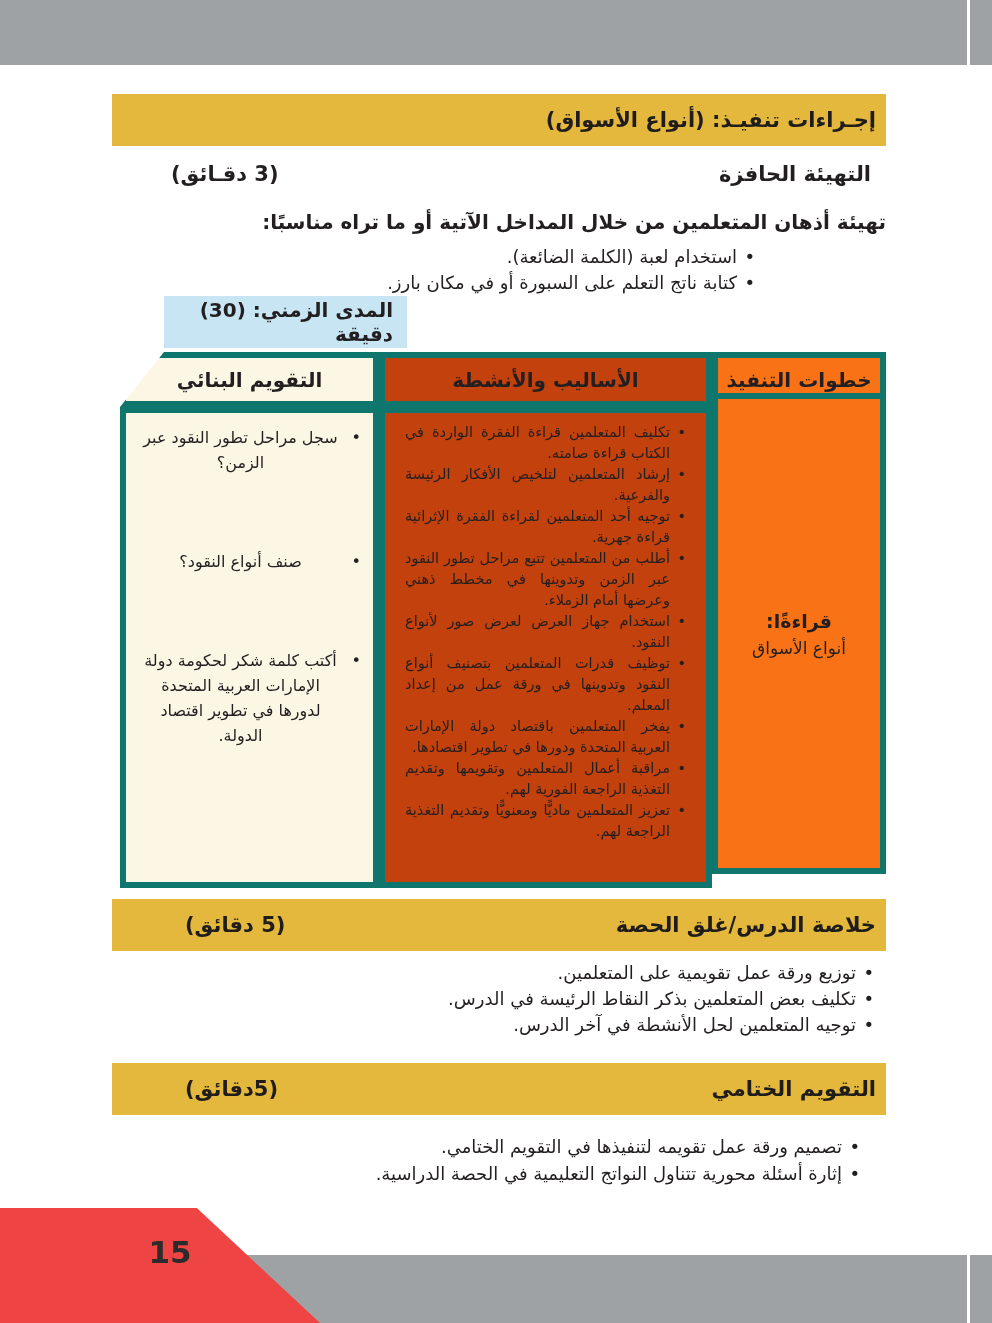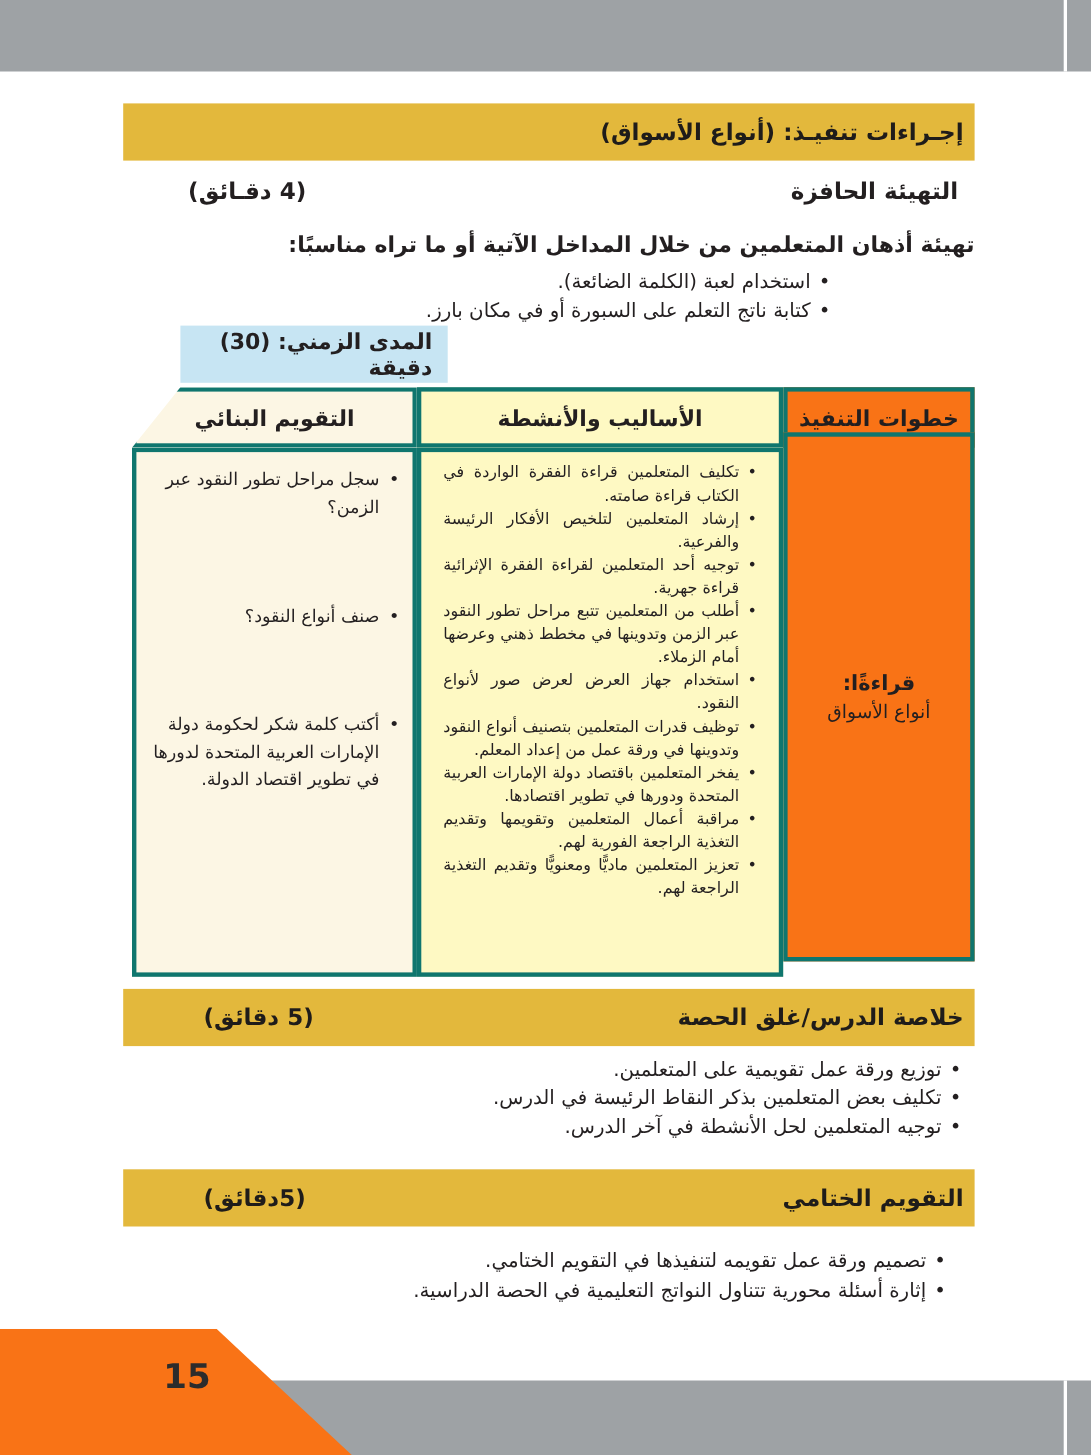--- a/index.html
+++ b/index.html
@@ -8,21 +8,21 @@
     font-family:"DejaVu Sans", sans-serif;color:#231f20;direction:rtl;
     overflow:hidden;
   }
   
   .band{position:absolute;left:0;width:992px;background:#9ea2a5;}
   .band-top{top:0;height:65px;}
   .band-bottom{top:1255px;height:68px;z-index:1;}
   .band .white-sep{position:absolute;top:0;bottom:0;left:967px;width:3px;background:#ffffff;}
   
   .page-tab{
-    position:absolute;left:0;top:1208px;width:320px;height:115px;background:#f97316;z-index:2;
+    position:absolute;left:0;top:1208px;width:320px;height:115px;background:#ef4444;z-index:2;
     clip-path:polygon(0 0,61.5% 0,100% 100%,0 100%);
   }
   .page-num{position:absolute;left:138px;top:26px;width:64px;text-align:center;
     font-size:31px;font-weight:bold;color:#2c2c2c;direction:ltr;}
   
   .ybar{
     position:absolute;left:112px;width:774px;height:52px;background:#e3b83c;
     display:flex;align-items:center;justify-content:space-between;
     padding:0 10px 0 73px;box-sizing:border-box;
     font-weight:bold;font-size:21px;color:#1f1c1a;
@@ -50,36 +50,36 @@
   
   .time-tab{
     position:absolute;left:164px;top:296px;width:243px;height:52px;background:#c7e5f3;
     display:flex;align-items:center;justify-content:flex-start;
     padding:0 14px;box-sizing:border-box;font-weight:bold;font-size:20px;
   }
   
   .lesson-table{position:absolute;left:120px;top:352px;width:766px;height:536px;}
   .trow{display:flex;flex-direction:row;width:100%;}
   
-  .cell{box-sizing:border-box;border:4px solid #0f766e;}
+  .cell{box-sizing:border-box;border:6px solid #0f766e;}
   .col-steps{width:174px;background:#f97316;}
-  .col-methods{width:333px;background:#fef9c3;}
+  .col-methods{width:333px;background:#c2410c;}
   .col-assess{width:259px;background:#fcf6e4;}
   .thead .cell{height:55px;display:flex;align-items:center;justify-content:center;
     font-weight:bold;font-size:20px;}
   .th-assess{clip-path:polygon(44px 0,100% 0,100% 100%,0 100%);}
   .tbody .cell{height:481px;overflow:hidden;}
   .steps-body{display:flex;flex-direction:column;align-items:center;justify-content:center;
     text-align:center;padding:6px;margin-top:-14px;}
   .steps-title{font-weight:bold;font-size:19px;}
   .steps-sub{font-size:17px;margin-top:6px;}
   .methods-body{padding:9px 20px;font-size:14.5px;line-height:21px;text-align:justify;}
   .methods-body .bullets li{padding-right:16px;}
   .methods-body .bullets li::before{top:0;}
-  .assess-body{padding:12px 12px;font-size:16px;line-height:25px;text-align:right;}
+  .assess-body{padding:12px 12px;font-size:16px;line-height:25px;text-align:center;}
   .assess-body .bullets li + li{margin-top:74px;}
   
   .closure-bullets{
     position:absolute;right:118px;top:960px;width:560px;text-align:right;
     font-size:18px;line-height:26px;
   }
   .final-bullets{
     position:absolute;right:132px;top:1133px;width:600px;text-align:right;
     font-size:18px;line-height:27px;
   }
@@ -91,21 +91,21 @@
   <div class="white-sep"></div>
 </div>
 
 <div class="ybar bar1">
   <span>إجـراءات تنفيـذ: (أنواع الأسواق)</span>
   <span></span>
 </div>
 
 <div class="warmup-row">
   <span>التهيئة الحافزة</span>
-  <span>(4 دقـائق)</span>
+  <span>(3 دقـائق)</span>
 </div>
 
 <div class="warmup-intro">تهيئة أذهان المتعلمين من خلال المداخل الآتية أو ما تراه مناسبًا:</div>
 
 <ul class="bullets warmup-bullets">
   <li>استخدام لعبة (الكلمة الضائعة).</li>
   <li>كتابة ناتج التعلم على السبورة أو في مكان بارز.</li>
 </ul>
 
 <div class="time-tab">المدى الزمني: (30) دقيقة</div>

